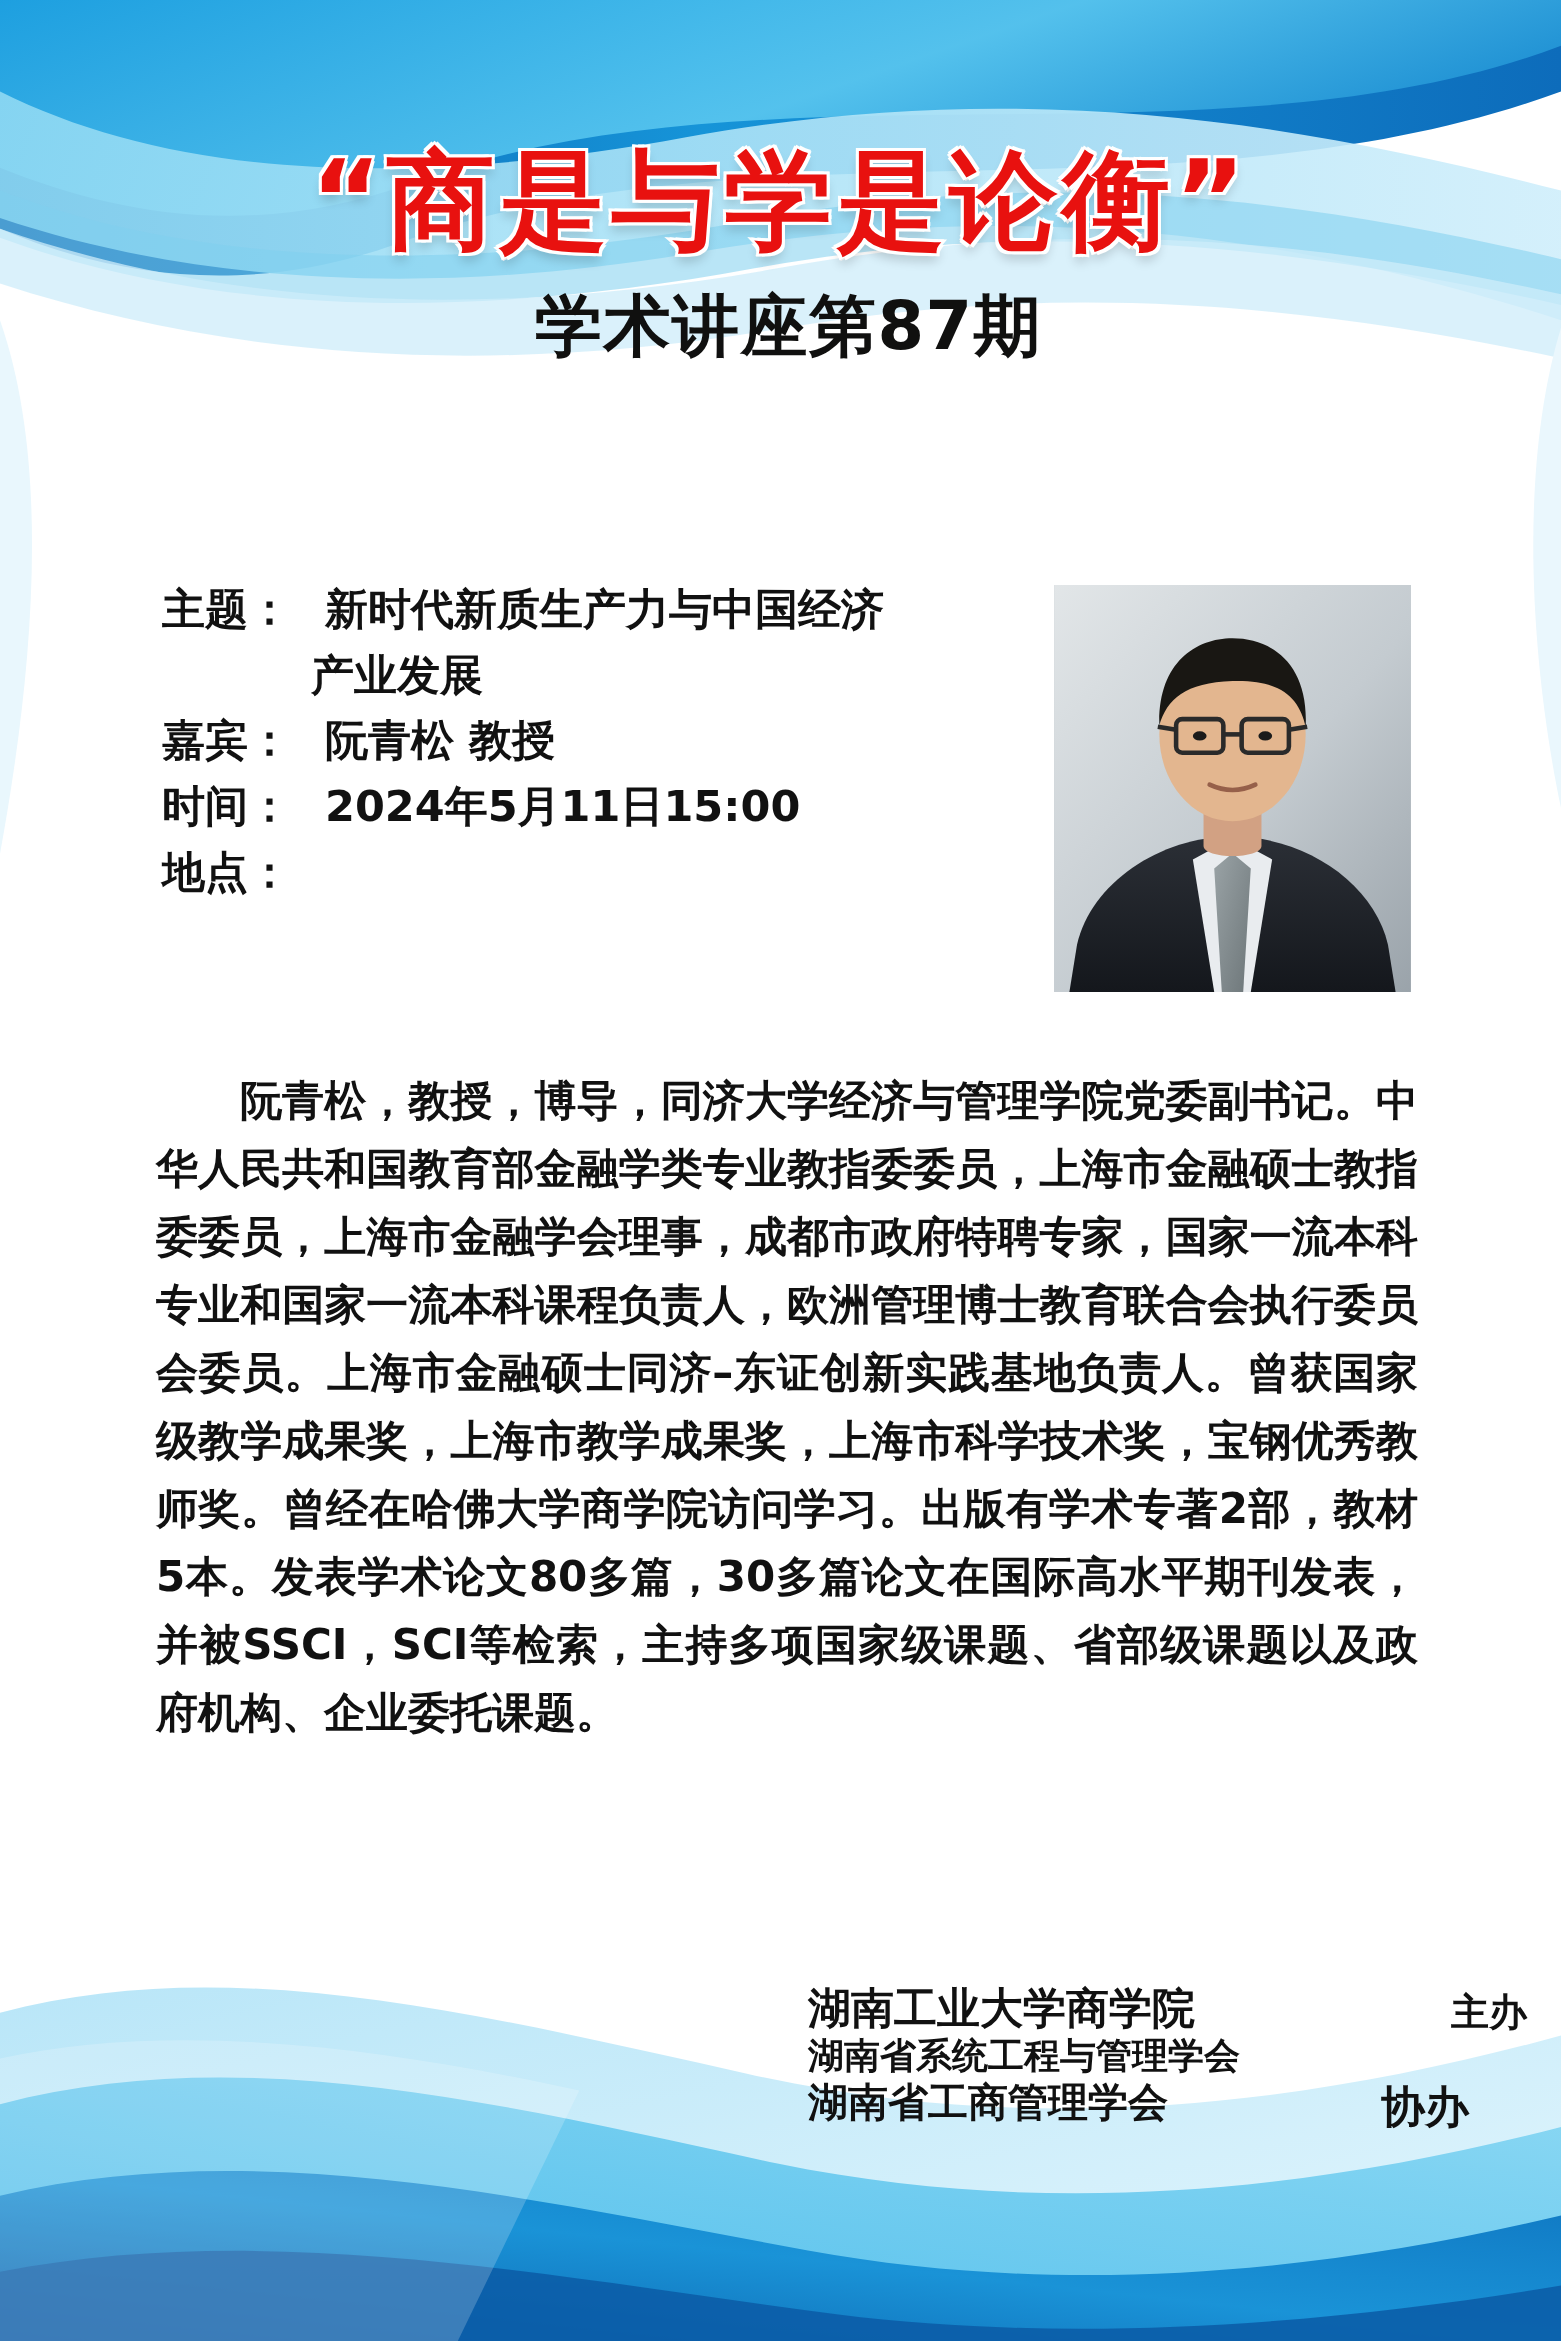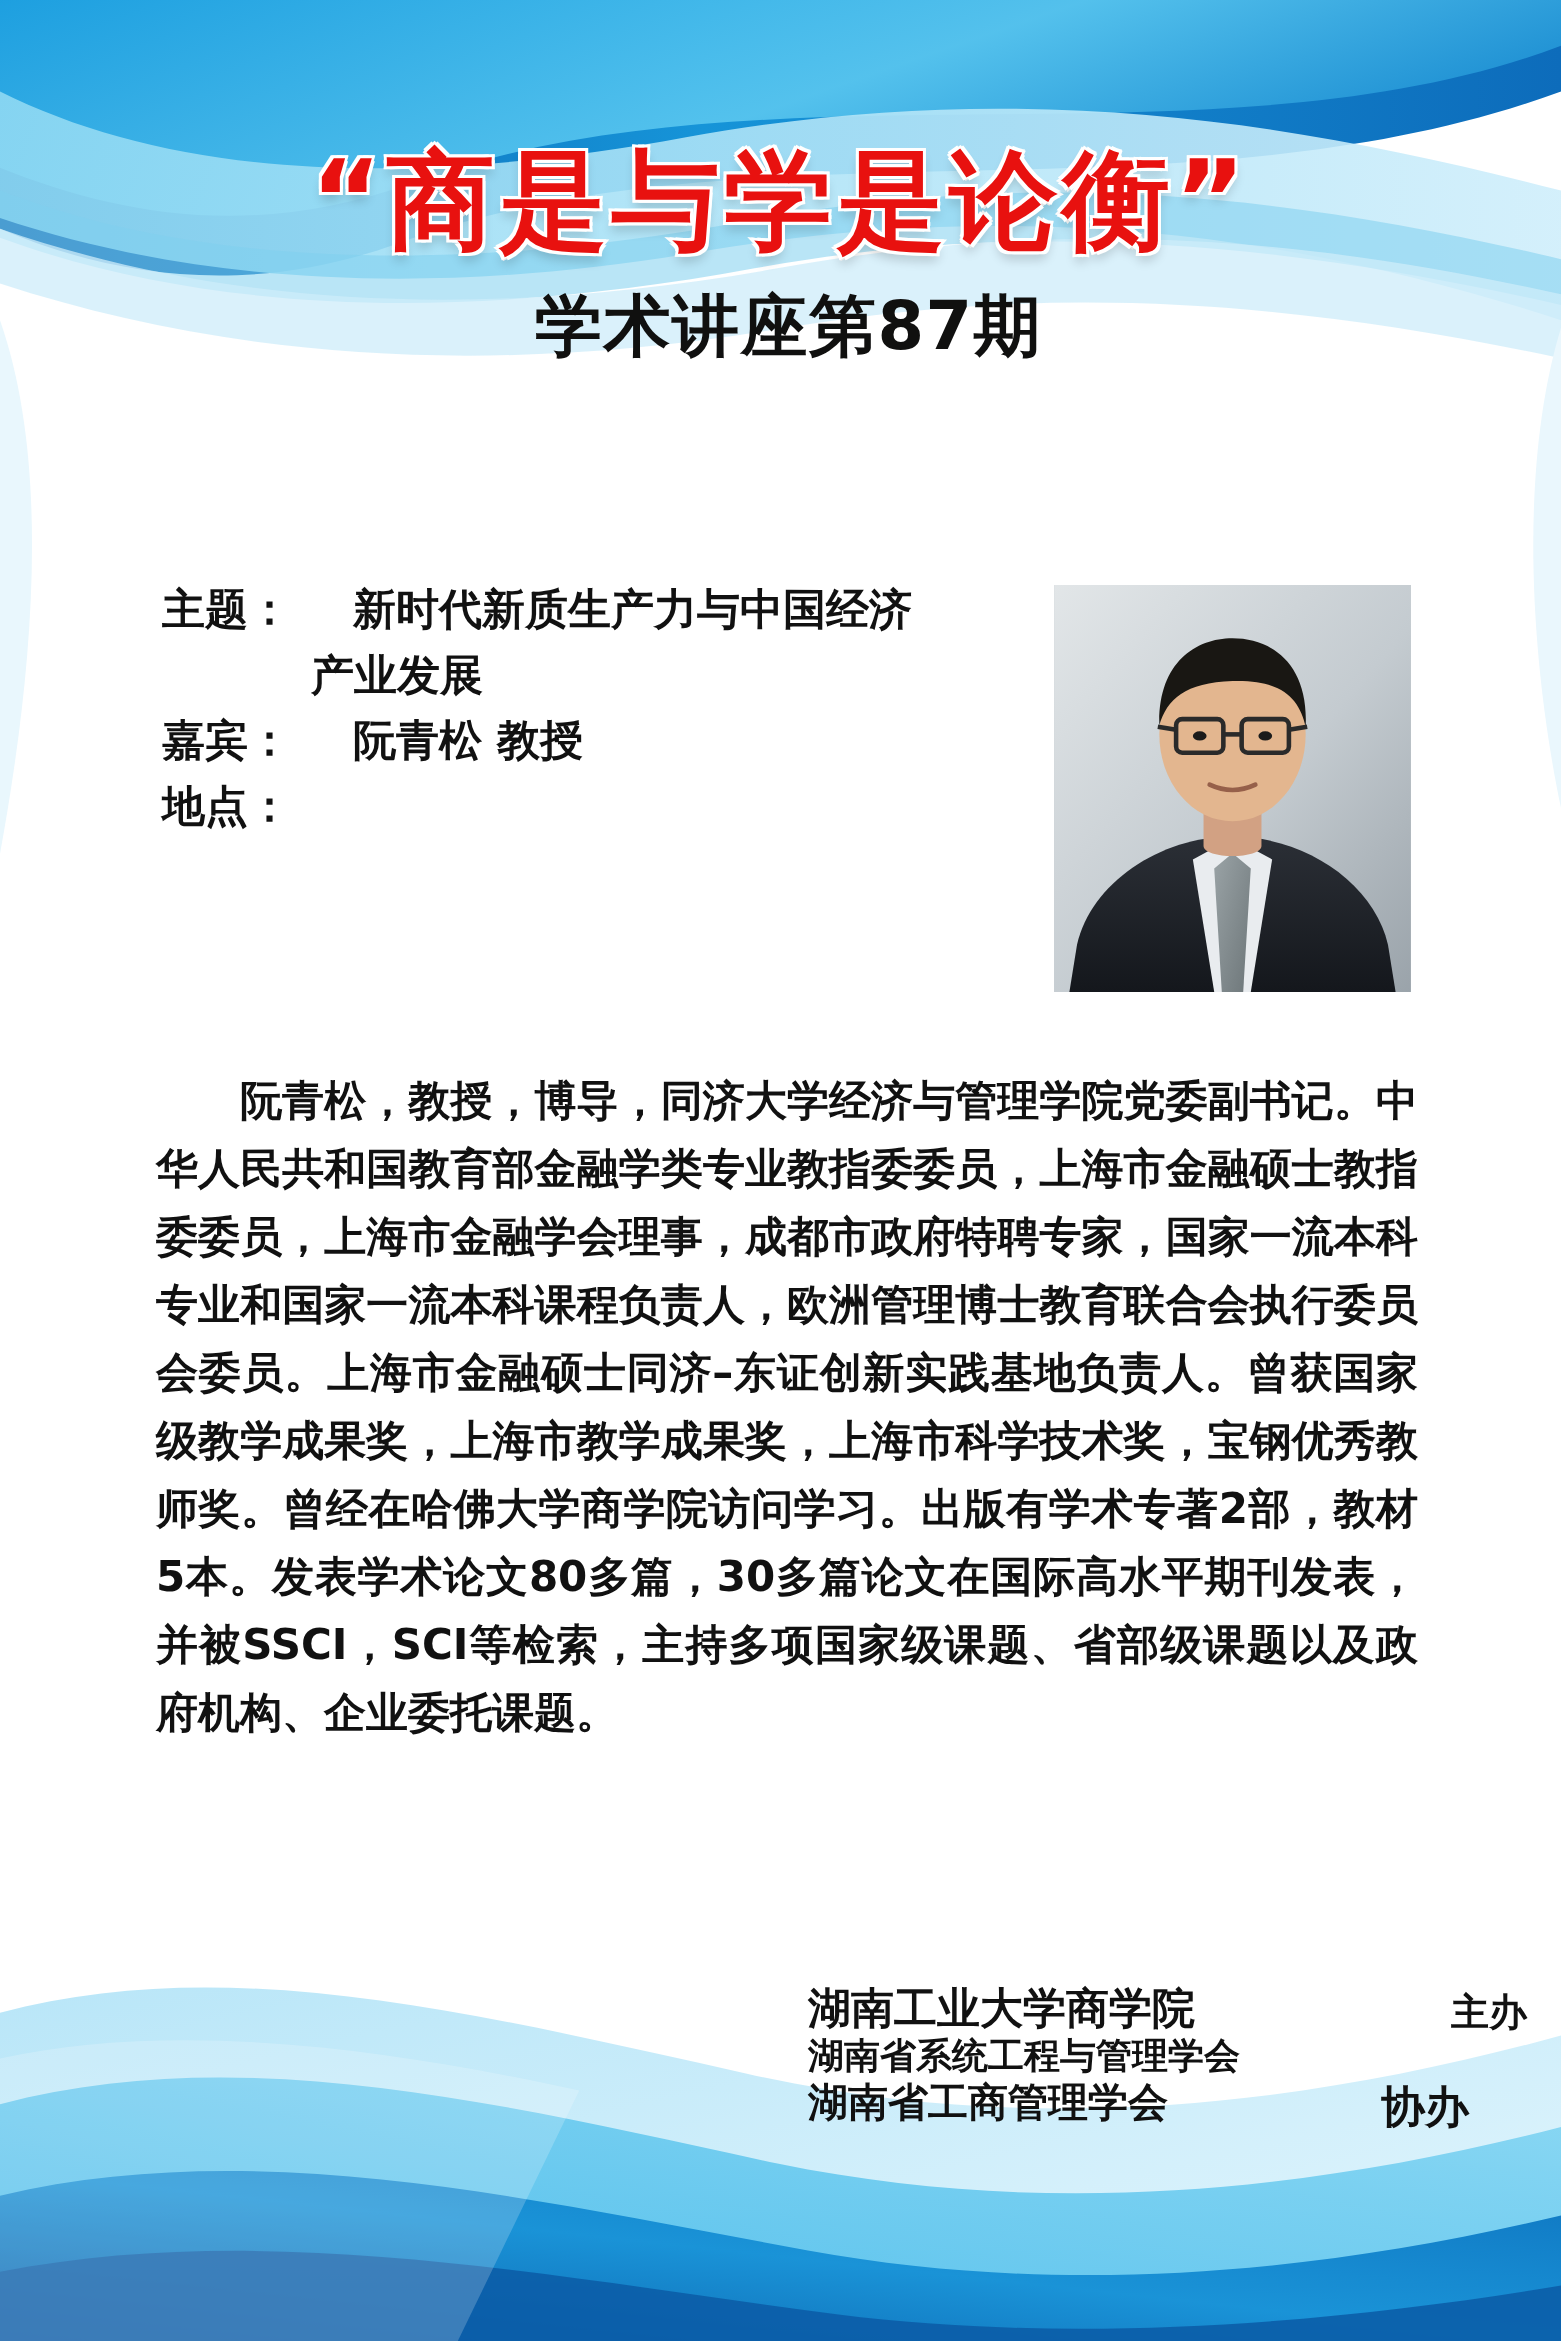--- a/index.html
+++ b/index.html
@@ -88,21 +88,20 @@
     line-height: 1.42;
     margin-bottom: 4.6px;
     white-space: nowrap;
     gap: 34px;
   }
   .info-label {
     flex: 0 0 auto;
   }
   .info-value {
     flex: 1 1 auto;
-    margin-left: 28px;
   }
   .info-cont {
     padding-left: 149px;
     font-family: "DejaVu Sans", "Liberation Sans", sans-serif;
     font-size: 43px;
     font-weight: bold;
     color: #111111;
     line-height: 1.42;
     margin-bottom: 4.6px;
     white-space: nowrap;
@@ -253,20 +252,24 @@
       <span class="info-value">新时代新质生产力与中国经济</span>
     </div>
     <div class="info-cont">产业发展</div>
 
     <div class="info-row">
       <span class="info-label">嘉宾：</span>
       <span class="info-value">阮青松 教授</span>
     </div>
 
 
+    <div class="info-row">
+      <span class="info-label">时间：</span>
+      <span class="info-value">2024年5月11日15:00</span>
+    </div>
 
     <div class="info-row">
       <span class="info-label">地点：</span>
     </div>
 
   </div>
 
   <div class="portrait">
     <svg width="357" height="407" viewBox="0 0 468 534">
       <defs>

